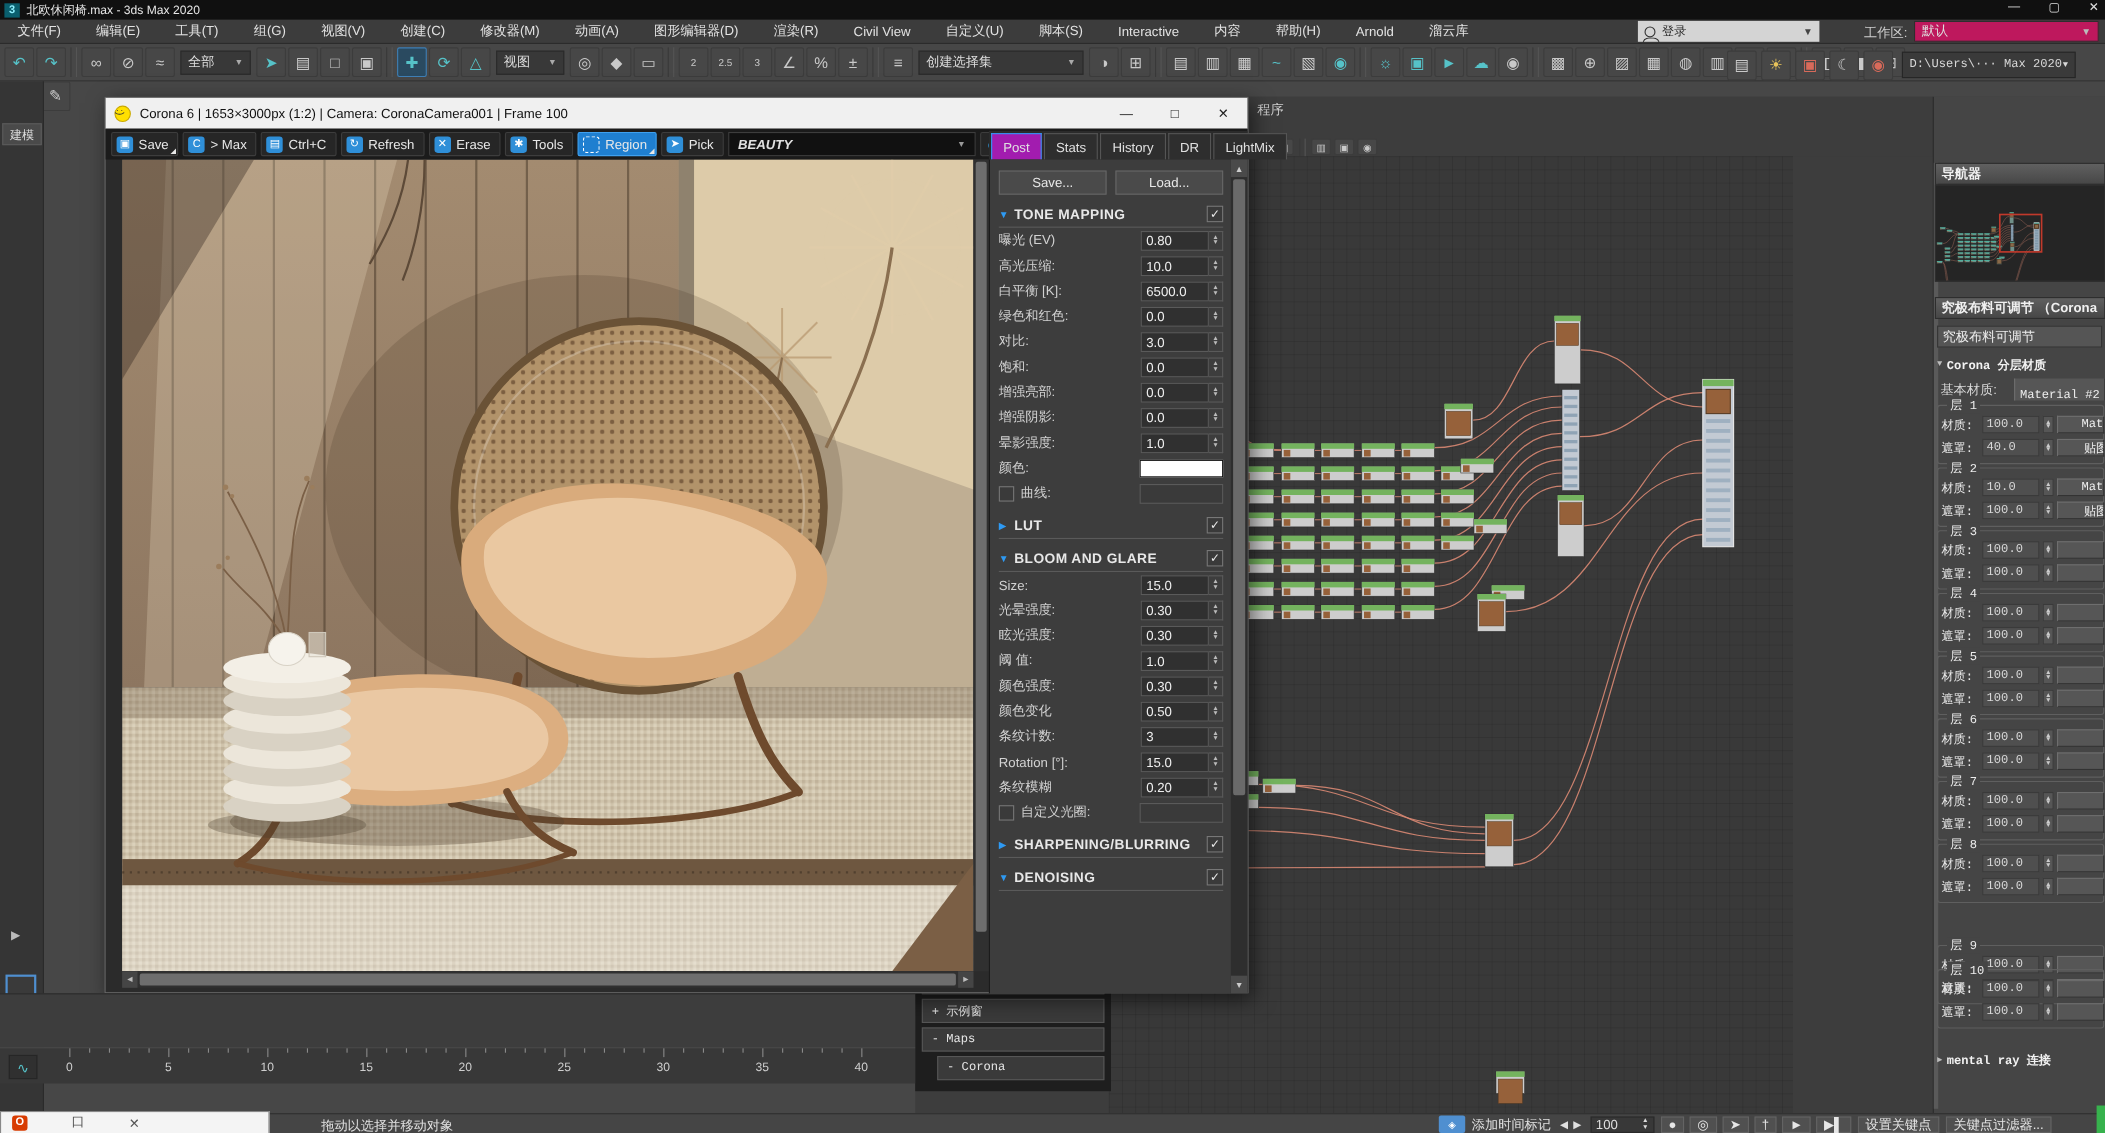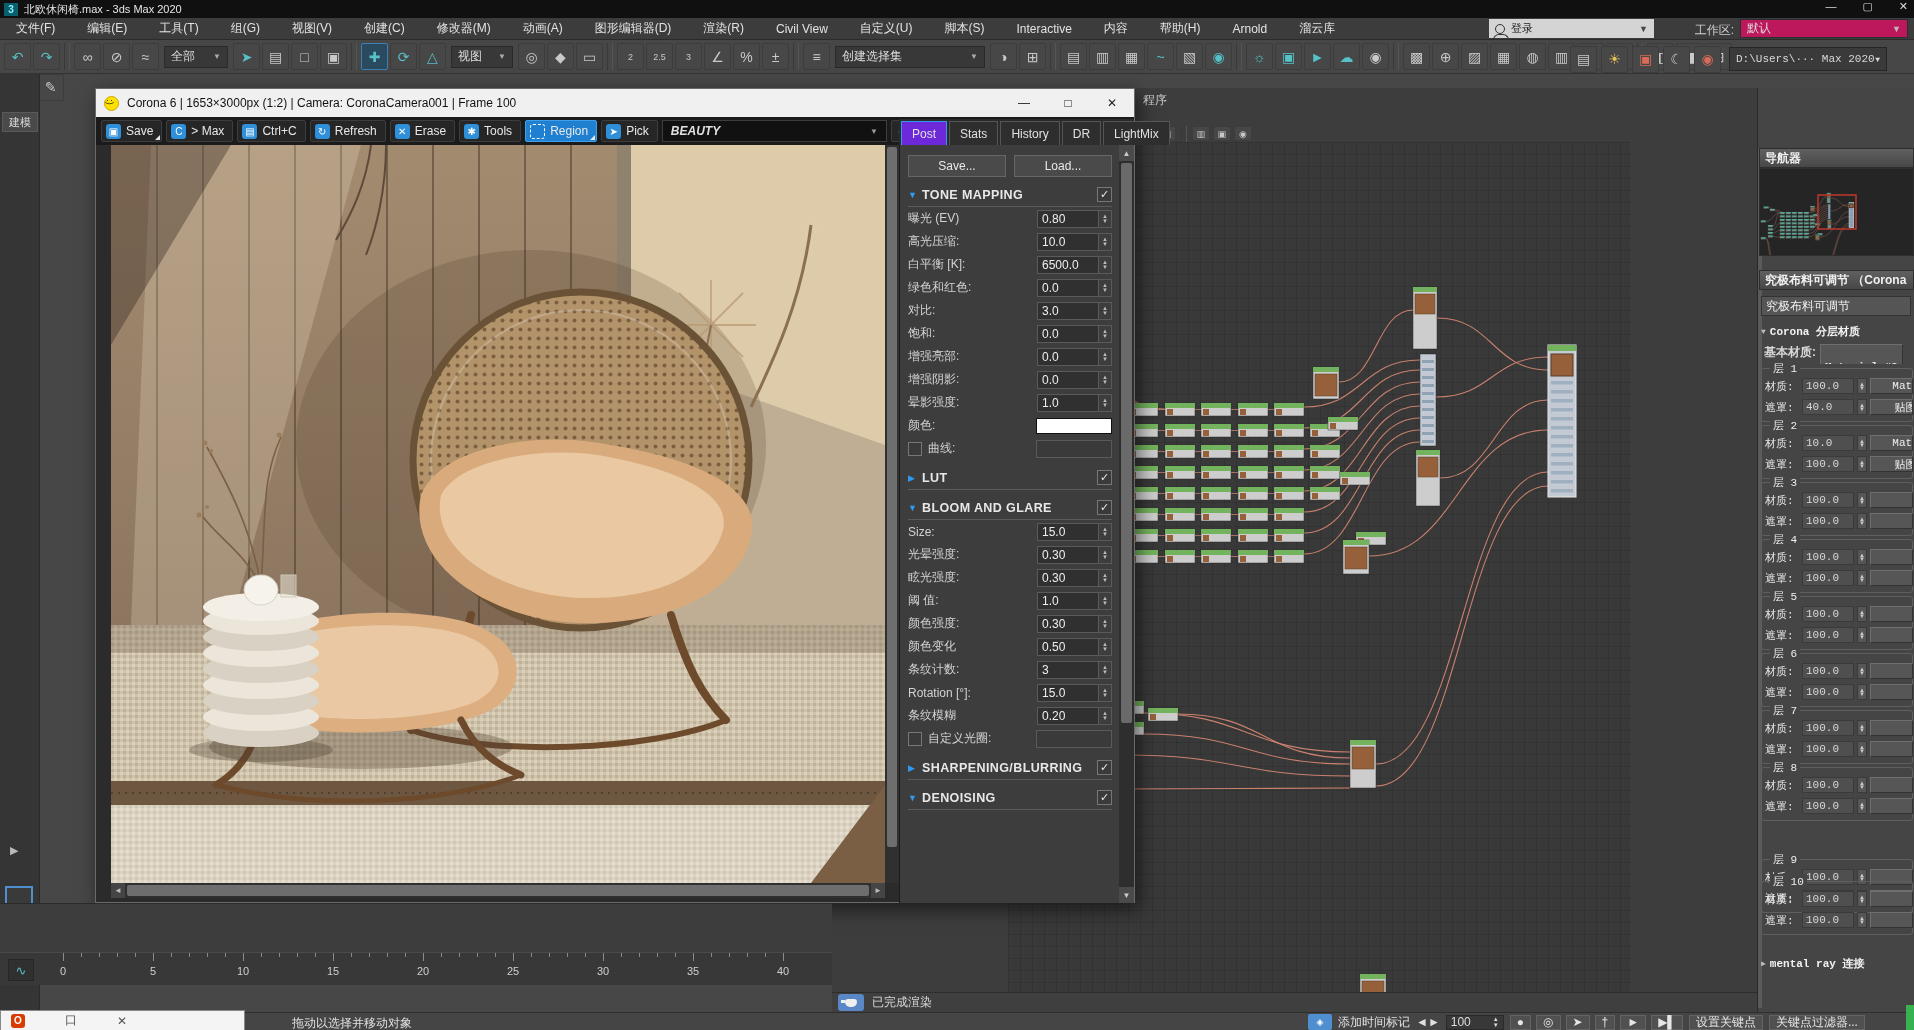--- a/index.html
+++ b/index.html
@@ -88,22 +88,22 @@
   .rp-header { position:absolute; left:1px; width:155px; height:20px; background:linear-gradient(#606060,#474747);
                border:1px solid #2e2e2e; color:#f0f0f0; font-weight:bold; display:flex; align-items:center; padding:0 5px;
                font-size:12px; white-space:nowrap; overflow:hidden; }
   .rp-navmap { position:absolute; left:1px; top:80px; width:155px; height:88px; background:#252525; border:1px solid #2e2e2e; overflow:hidden; }
   .rp-field { position:absolute; left:3px; top:208px; width:150px; height:20px; background:#555; border:1px solid #333;
               color:#eee; display:flex; align-items:center; padding:0 4px; white-space:nowrap; overflow:hidden; }
   .rp-rollout { position:absolute; left:3px; width:150px; height:18px; color:#f2f2f2; font-weight:bold;
                 font-family:"Liberation Mono", monospace; font-size:11px; display:flex; align-items:center; gap:4px;
                 white-space:nowrap; overflow:hidden; }
   .rp-rollout .tri { color:#bbb; font-size:8px; }
-  .rp-baserow { position:absolute; left:6px; top:256px; width:150px; height:20px; display:flex; gap:4px;
-                white-space:nowrap; overflow:hidden;font-weight:bold; }
+  .rp-baserow { position:absolute; left:6px; top:256px; width:150px; height:20px; display:flex; align-items:center; gap:16px;
+                white-space:nowrap; overflow:hidden; }
   .rp-basebtn { background:#565656; border:1px solid #6e6e6e; border-bottom-color:#333; border-right-color:#333; color:#eee;
                 height:18px; padding:16px 4px; font-family:"Liberation Mono", monospace; font-size:11px; white-space:nowrap; overflow:hidden; }
   .layer { position:absolute; left:3px; width:152px; height:54px; border:1px solid #5f5f5f; border-radius:3px; }
   .layer .lname { position:absolute; left:8px; top:-8px; background:#454545; padding:0 3px; color:#eee;
                   font-family:"Liberation Mono", monospace; font-size:11px; }
   .lrow { position:absolute; left:3px; width:148px; height:18px; display:flex; align-items:center; gap:3px; }
   .lrow .llab { width:34px; color:#e8e8e8; font-family:"Liberation Mono", monospace; font-size:11px; white-space:nowrap; }
   .lrow .lval { width:52px; height:16px; background:#4f4f4f; border:1px solid #3a3a3a; color:#d8d8d8; display:flex;
                 align-items:center; padding:0 3px; font-family:"Liberation Mono", monospace; font-size:11px; }
   .lrow .lspin { width:10px; height:16px; background:#565656; border:1px solid #3a3a3a; color:#ccc; font-size:6px;
@@ -142,21 +142,21 @@
   .hscroll .arr { width:14px; height:15px; background:#454545; color:#bbb; font-size:8px; display:flex; align-items:center; justify-content:center; }
   .hscroll .thumb { flex:1; height:11px; background:#6e6e6e; margin:0 2px; border-radius:2px; }
   .vscroll { position:absolute; left:789px; top:56px; width:14px; height:738px; background:#303030; }
   .vscroll .thumb { position:absolute; left:2px; top:2px; width:10px; height:700px; background:#6e6e6e; border-radius:2px; }
 
   
   .cpanel { position:absolute; left:803px; top:56px; width:235px; height:758px; background:#3d3d3d; border-left:1px solid #1b1b1b; }
   .vfb-tabs { position:absolute; left:803px; top:30px; width:235px; height:26px; display:flex; gap:2px; padding-left:2px; background:#2b2b2b; }
   .vtab { padding:0 10px; height:24px; margin-top:2px; background:#2e2e2e; border:1px solid #555; border-bottom:none;
           color:#e0e0e0; display:flex; align-items:center; font-size:12px; }
-  .vtab.active { background:#6d28d9; border-color:#2e9af3; }
+  .vtab.active { background:#a21caf; border-color:#2e9af3; }
   .cp-scroll { position:absolute; right:0; top:0; width:15px; height:758px; background:#2e2e2e; }
   .cp-scroll .sarr { position:absolute; left:0; width:15px; height:16px; background:#4a4a4a; color:#ccc; font-size:8px;
                      display:flex; align-items:center; justify-content:center; }
   .cp-scroll .sthumb { position:absolute; left:2px; top:18px; width:11px; height:560px; background:#6a6a6a; border-radius:2px; }
   .cp-body { position:absolute; left:0; top:0; width:220px; height:758px; padding:6px 8px; }
   .cp-btnrow { display:flex; gap:8px; margin:4px 0 10px 0; }
   .cp-btn { flex:1; height:22px; background:#4a4a4a; border:1px solid #666; color:#e8e8e8; display:flex;
             align-items:center; justify-content:center; }
   .sec-head { display:flex; align-items:center; margin-top:10px; padding-bottom:4px; border-bottom:1px solid #5a5a5a; }
   .sec-head .tri { color:#2e9af3; font-size:9px; width:14px; }
@@ -647,27 +647,27 @@
           <rect x="543" y="320" width="22" height="3.5" fill="#9fb0c0"></rect>
           <rect x="543" y="329" width="22" height="3.5" fill="#9fb0c0"></rect>
           <rect x="543" y="338" width="22" height="3.5" fill="#9fb0c0"></rect>
           <rect x="543" y="347" width="22" height="3.5" fill="#9fb0c0"></rect>
         </svg>
       
     </div>
 
     <div class="browser-btn">➤</div>
     <div class="chev-btn">v</div>
-
-    <div class="slate-status">
-      <span class="teapot-tile">
-          <b></b>
-        </span>
-      <span>已完成渲染</span>
-    </div>
+    <div class="browser" id="browser-list">
+        <div class="bitem">+ 场景材质</div>
+        <div class="bitem">+ 示例窗</div>
+        <div class="bitem">- Maps</div>
+        <div class="bitem indent">- Corona</div>
+      </div>
+
   </div>
 
   <div class="abs rpanel">
     <div class="rp-scroll"></div>
     <div class="rp-header" style="top:60px;">导航器</div>
     <div class="rp-navmap">
       <svg id="minimap-svg" width="155" height="88">
           <path d="M48.84,43.725 C58.410000000000004,43.725 58.410000000000004,35.97 67.98,35.97" stroke="rgba(217,136,115,.55)" stroke-width="0.6" fill="none" opacity="0.9"></path>
           <path d="M48.84,47.190000000000005 C58.410000000000004,47.190000000000005 58.410000000000004,37.620000000000005 67.98,37.620000000000005" stroke="rgba(217,136,115,.55)" stroke-width="0.6" fill="none" opacity="0.9"></path>
           <path d="M48.84,50.655 C58.410000000000004,50.655 58.410000000000004,39.6 67.98,39.6" stroke="rgba(217,136,115,.55)" stroke-width="0.6" fill="none" opacity="0.9"></path>

